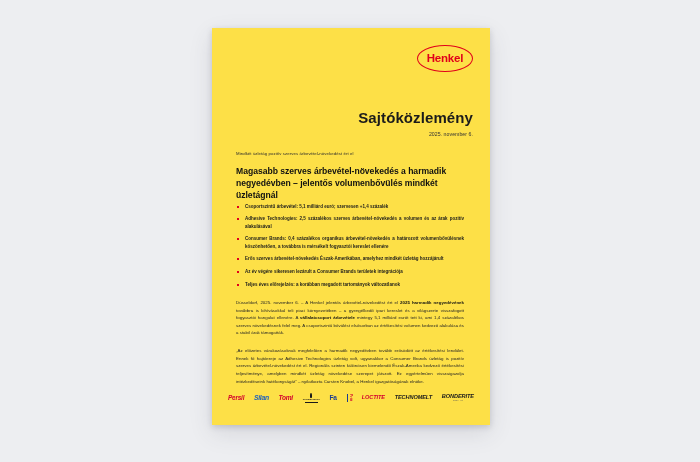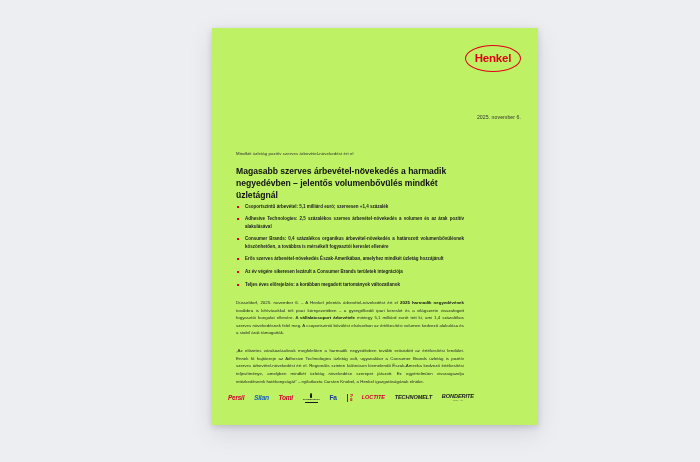--- a/index.html
+++ b/index.html
@@ -193,27 +193,28 @@
     display:flex; flex-direction:column; align-items:center; line-height:1;
   }
   .b-bonderite .bd-main { font-size:5.6px; font-weight:bold; font-style:italic; color:#1b1b1b; letter-spacing:-0.1px; }
   .b-bonderite .bd-sub { font-size:1.9px; color:#555; margin-top:0.8px; letter-spacing:0.1px; }
 </style>
 </head>
 <body style="background: rgb(237, 238, 241);">
 
 <div class="viewport" style="background: rgb(237, 238, 241);">
 
-  <div class="sheet" style="background: #bef264; padding-left: 48px;">
+  <div class="sheet" style="background: #fde047;">
 
     <div class="henkel-logo" style="border-color: rgb(225, 0, 26);">
       <span style="color: rgb(225, 0, 26);">Henkel</span>
     </div>
 
     <div class="doc-title-block">
+      <div class="doc-title">Sajtóközlemény</div>
       <div class="doc-date">2025. november 6.</div>
     </div>
 
     <div class="content">
 
       <div class="eyebrow">Mindkét üzletág pozitív szerves árbevétel-növekedést ért el</div>
 
       <div class="headline">Magasabb szerves árbevétel-növekedés a harmadik negyedévben – jelentős volumenbővülés mindkét üzletágnál</div>
 
       <ul class="bullets">

